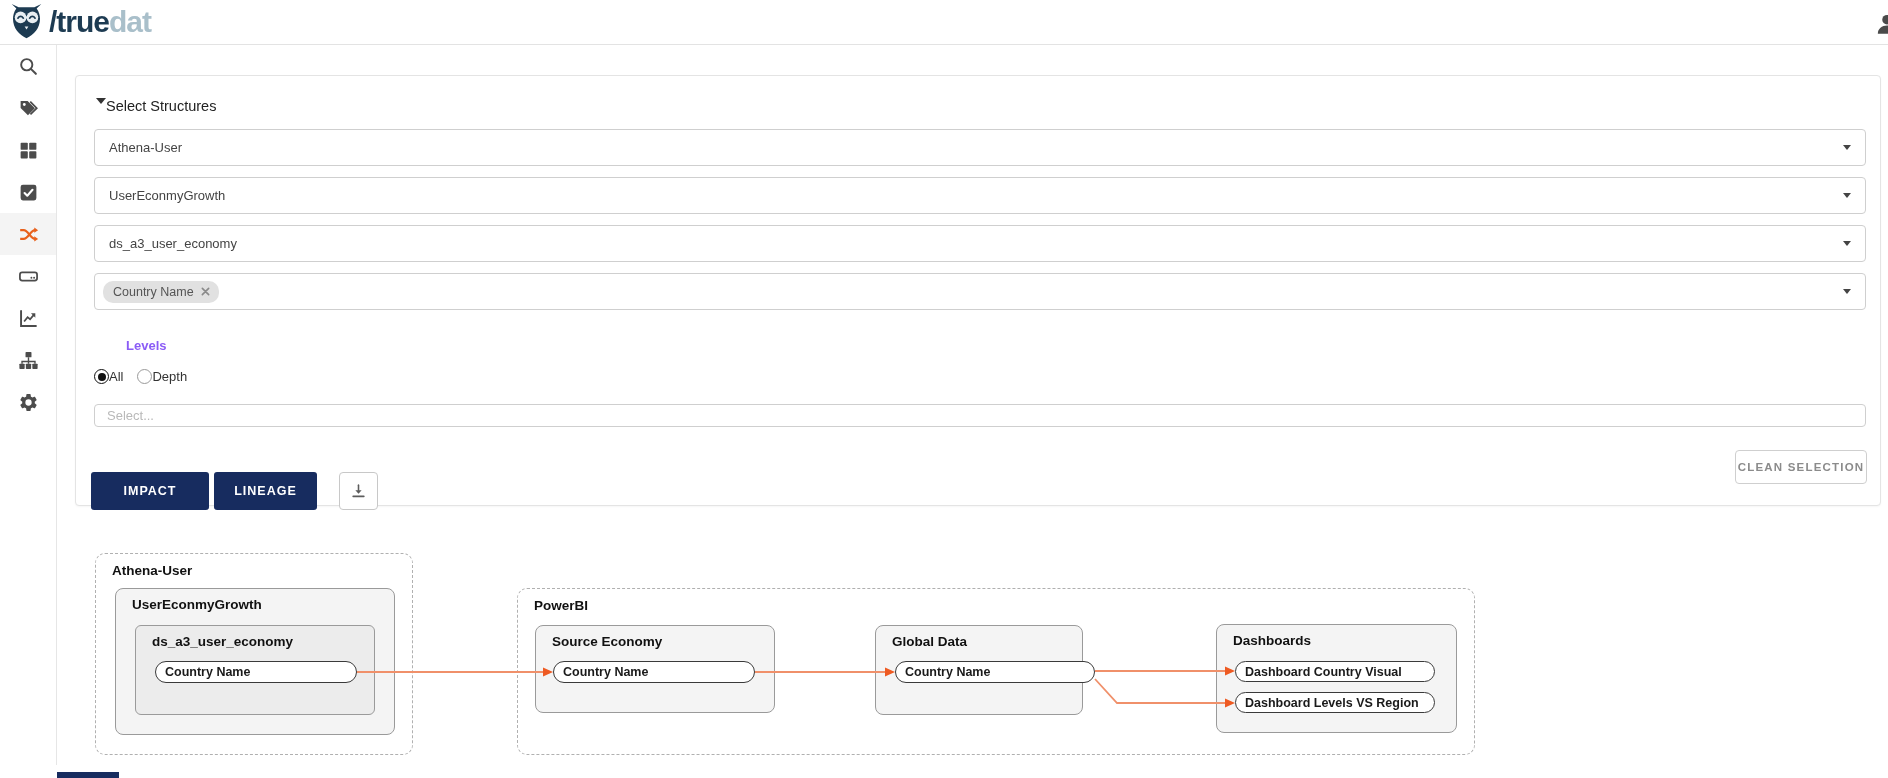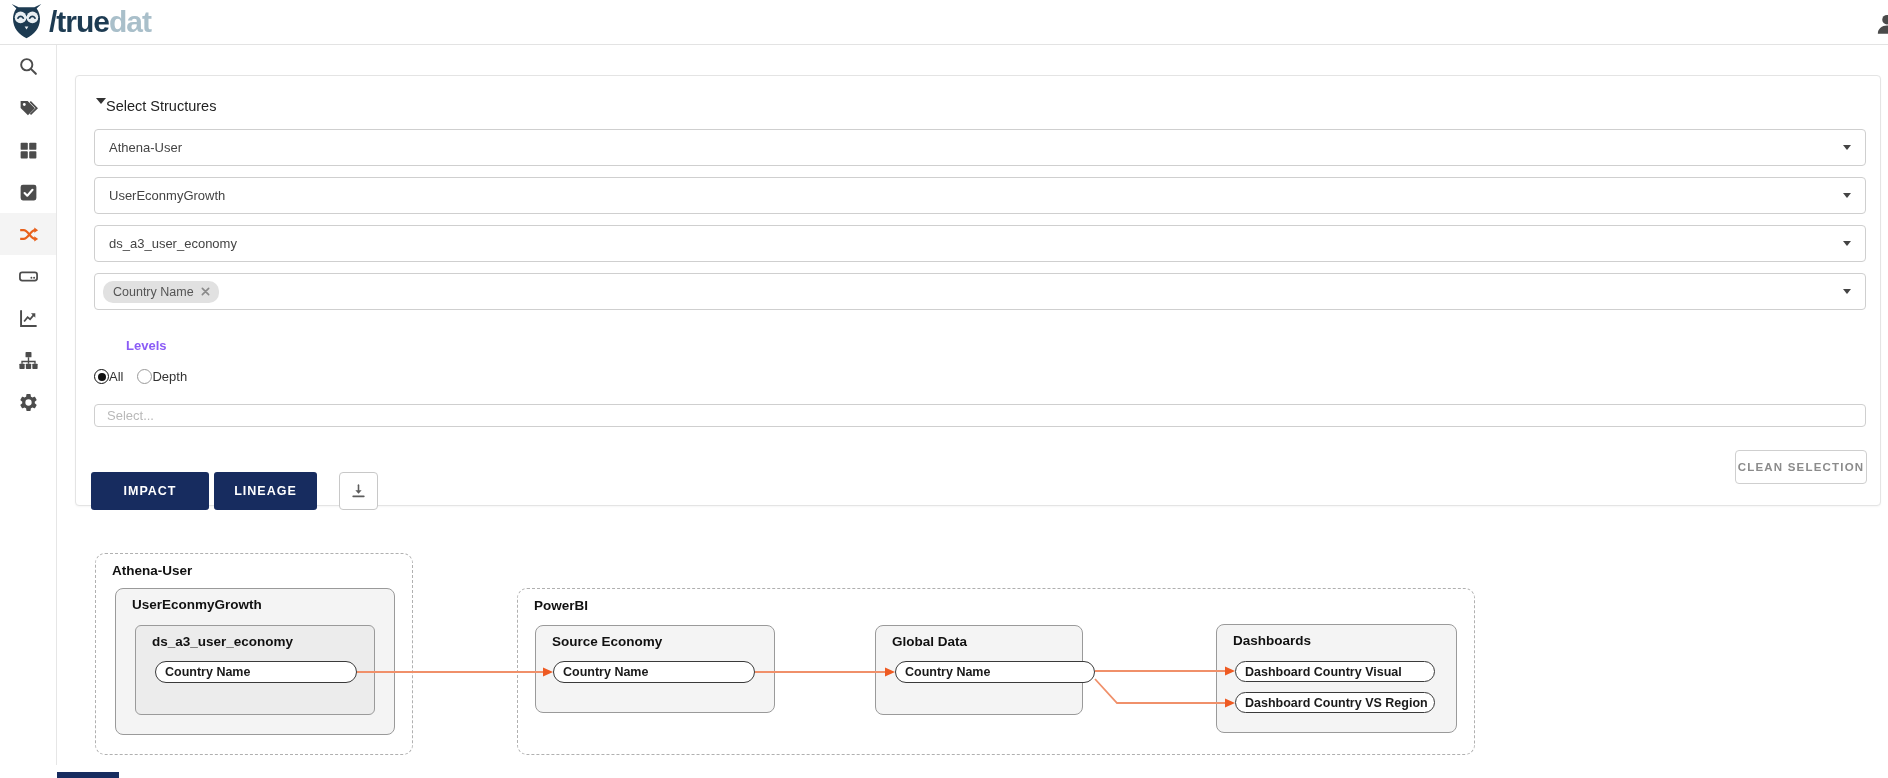--- a/index.html
+++ b/index.html
@@ -243,21 +243,21 @@
 
   <div class="gnode g-box gb-gd">
     <span class="g-label">Global Data</span>
   </div>
   <div class="pill pill-cgd">Country Name</div>
 
   <div class="gnode g-box gb-db">
     <span class="g-label">Dashboards</span>
   </div>
   <div class="pill pill-dcv">Dashboard Country Visual</div>
-  <div class="pill pill-dcr">Dashboard Country VS Region</div>
+  <div class="pill pill-dcr">Dashboard Levels VS Region</div>
 
   <svg class="edges">
     <line class="e" x1="357" y1="672" x2="543" y2="672"></line>
     <polygon class="ah" points="553,672 543,667.5 543,676.5"></polygon>
     <line class="e" x1="755" y1="672" x2="885" y2="672"></line>
     <polygon class="ah" points="895,672 885,667.5 885,676.5"></polygon>
     <line class="e" x1="1095" y1="671" x2="1225" y2="671"></line>
     <polygon class="ah" points="1235,671 1225,666.5 1225,675.5"></polygon>
     <polyline class="e" points="1095,679 1117,703 1225,703"></polyline>
     <polygon class="ah" points="1235,703 1225,698.5 1225,707.5"></polygon>

